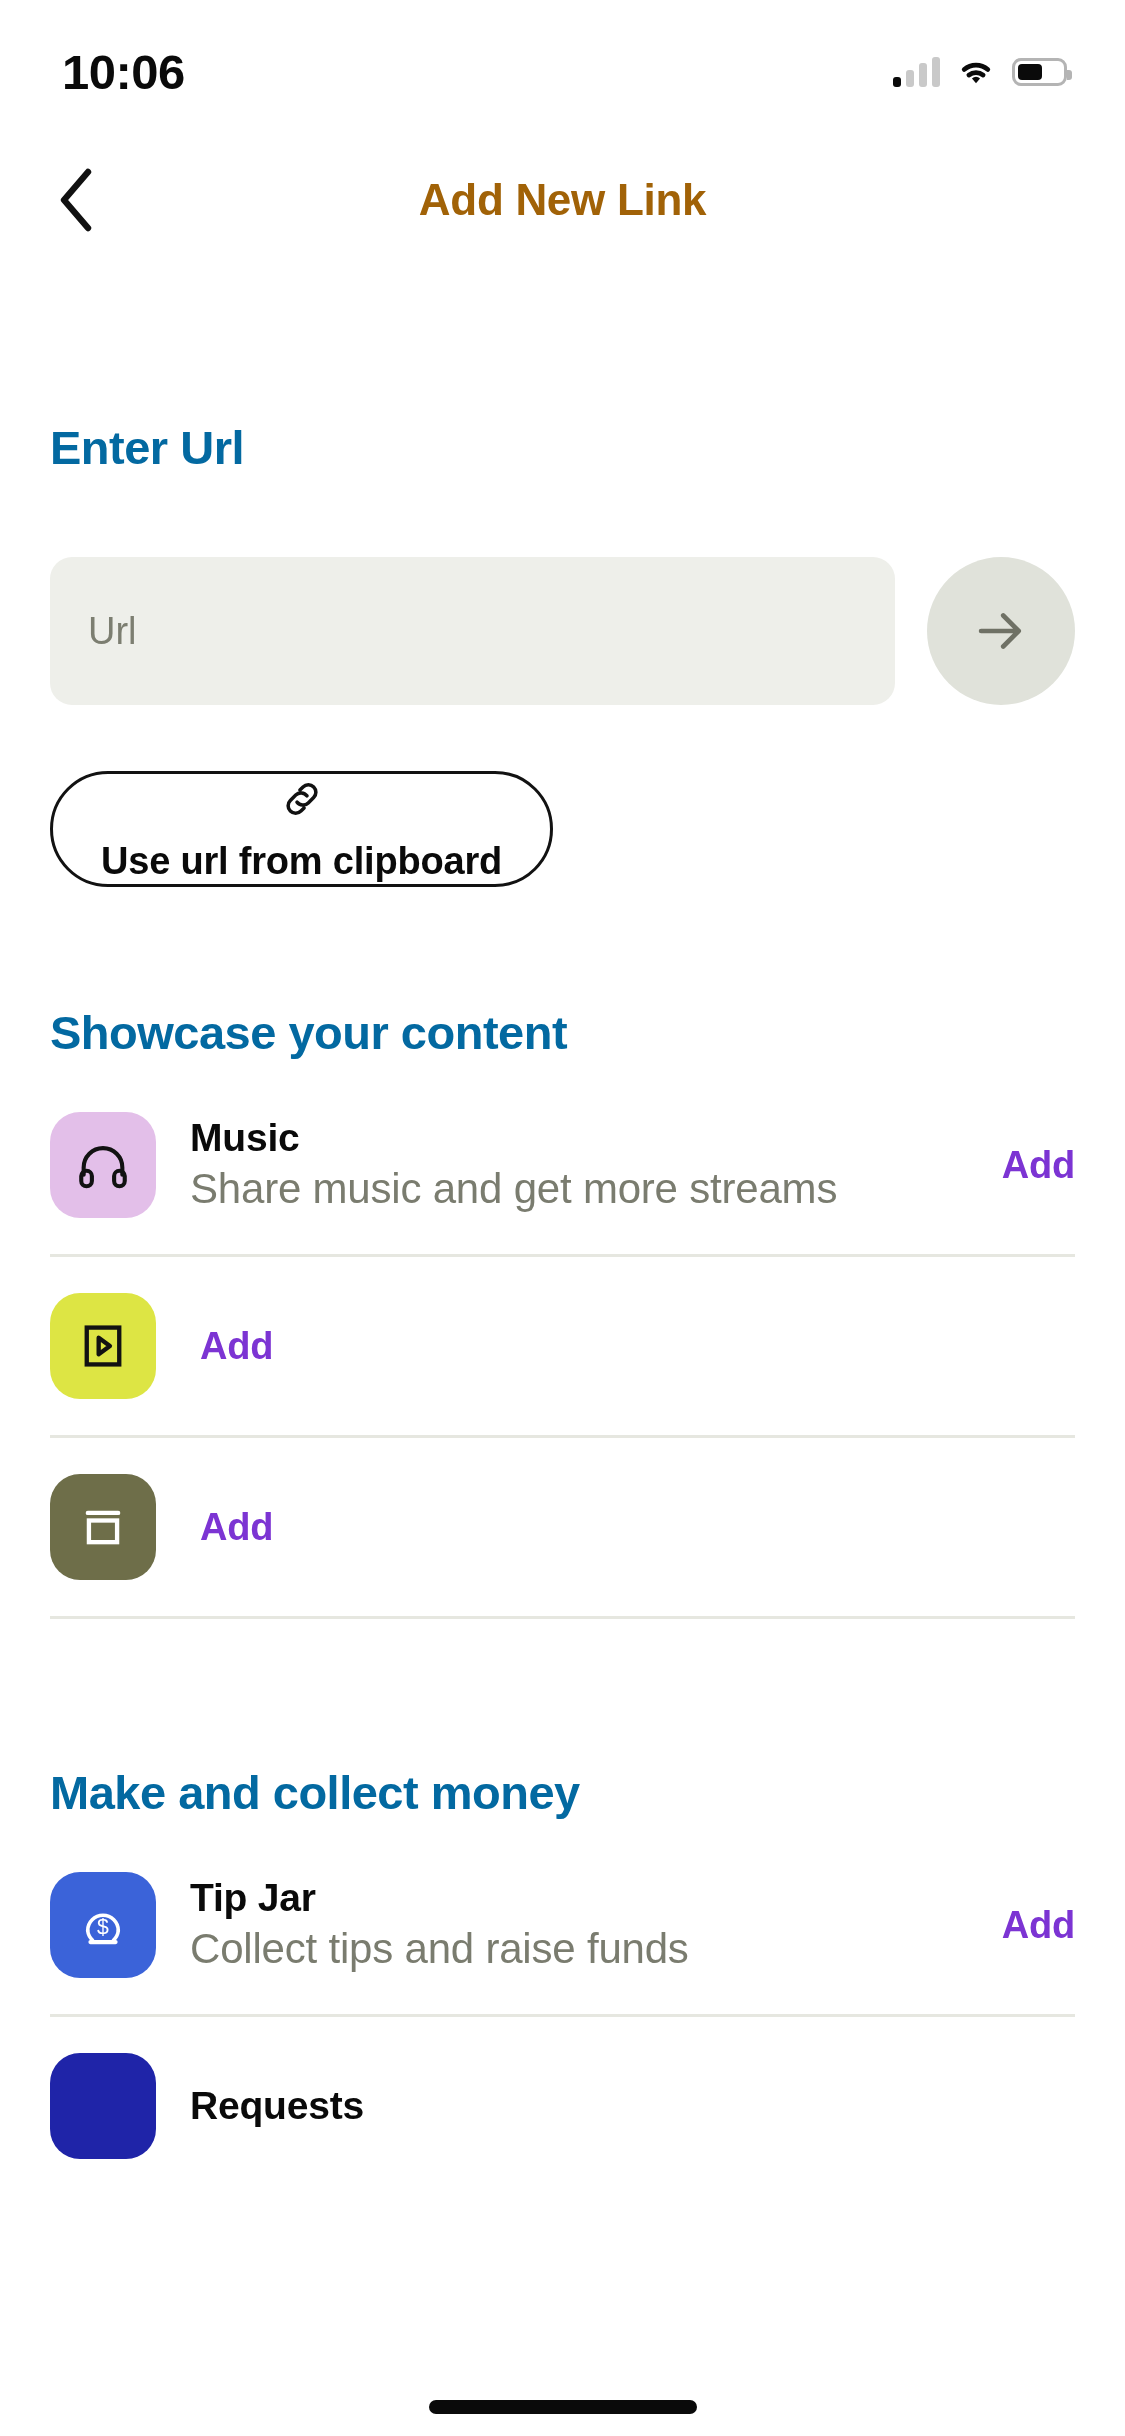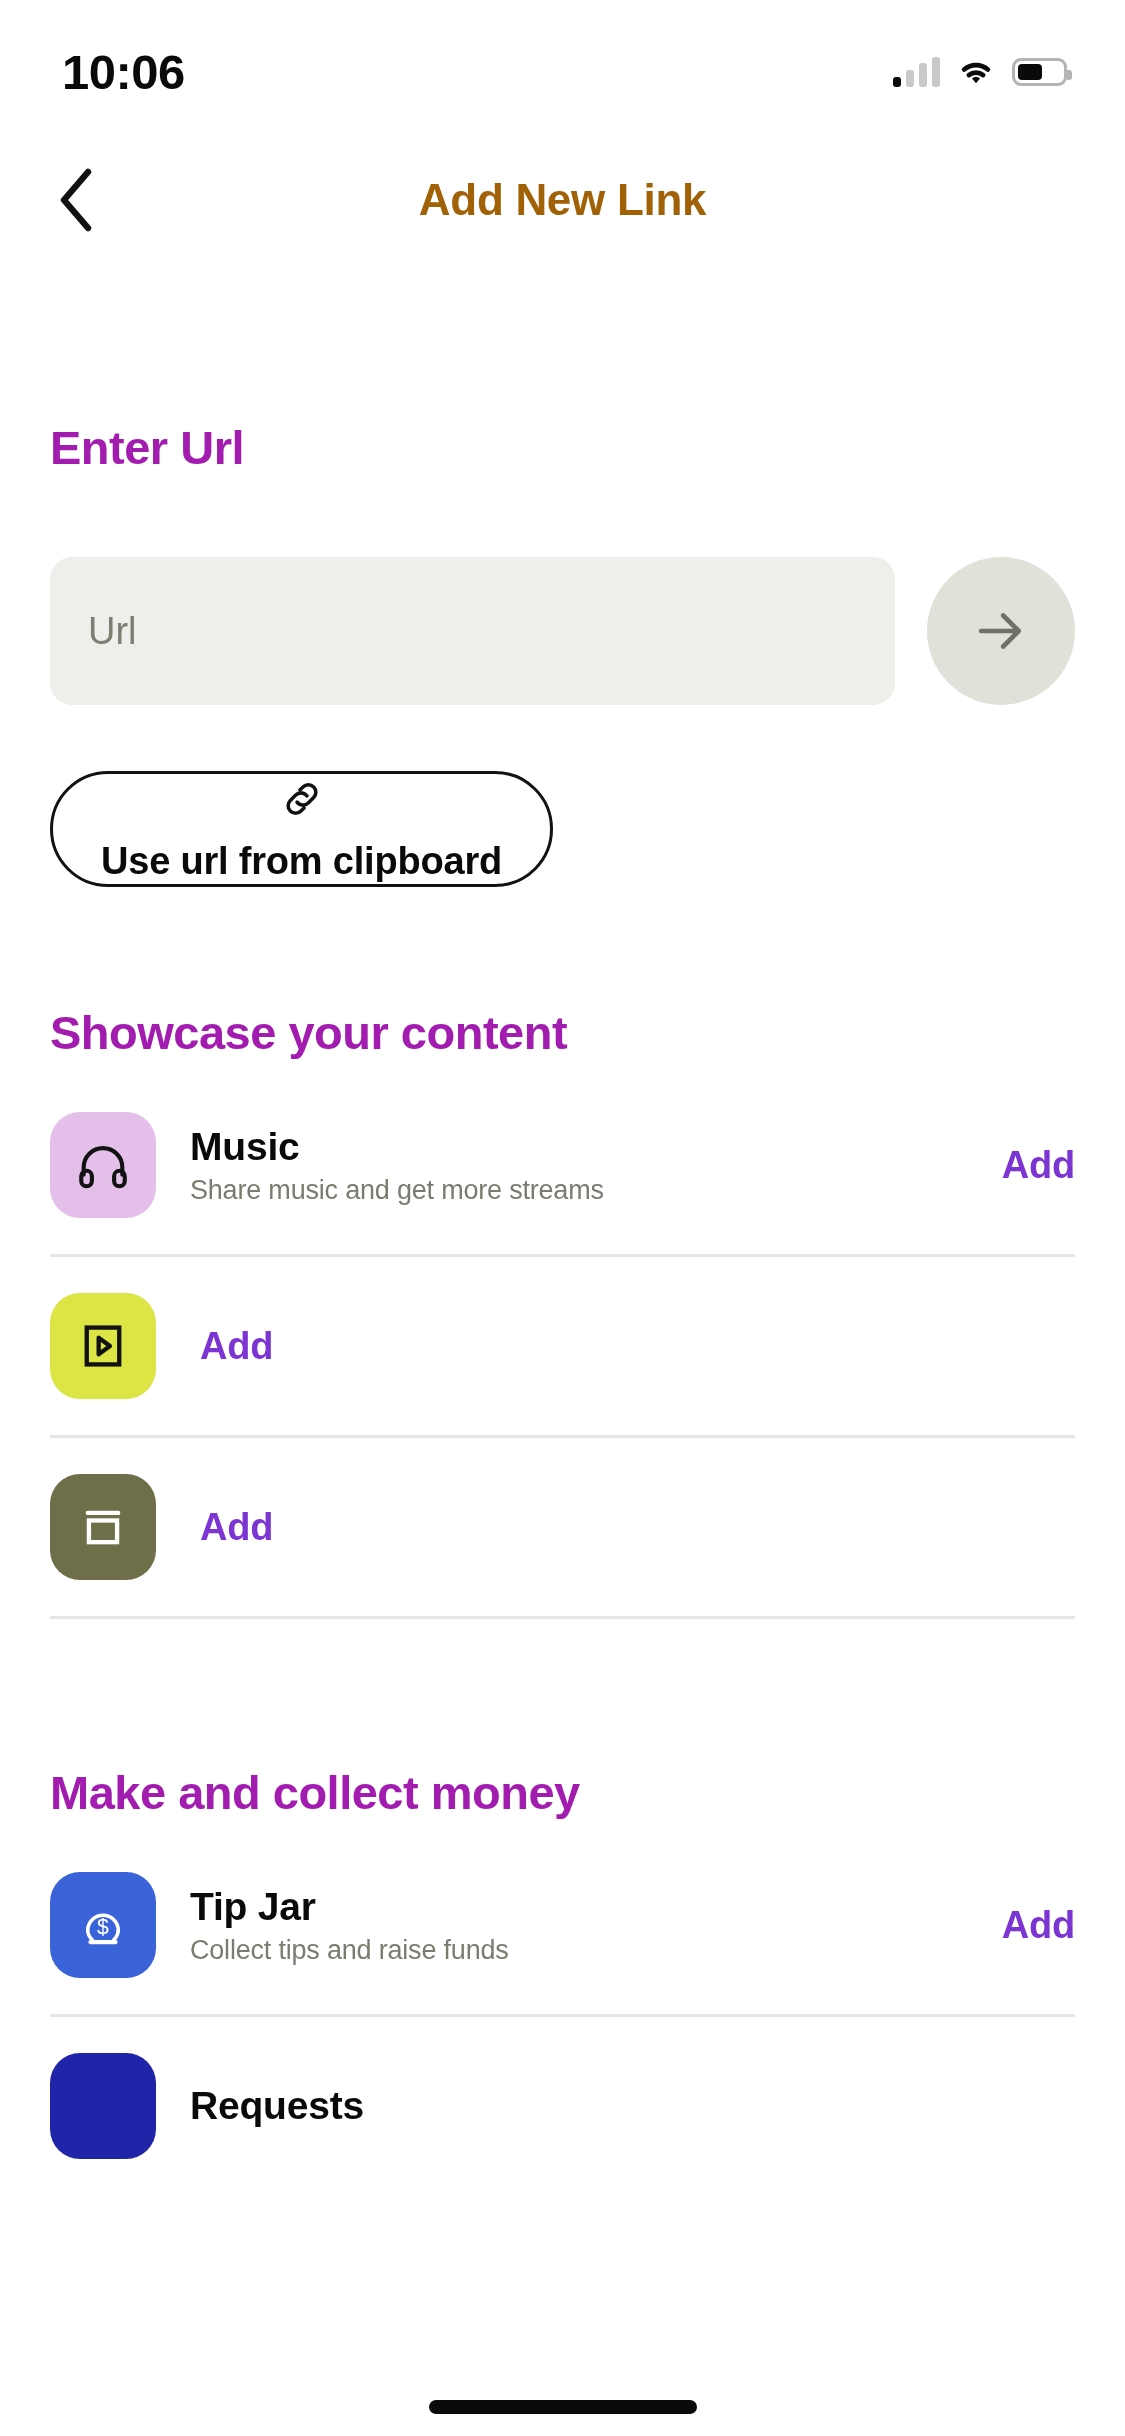--- a/index.html
+++ b/index.html
@@ -53,21 +53,21 @@
   .nav-title {
     width:100%; text-align:center;
     font-size:44px; font-weight:700; color:#a16207; letter-spacing:-0.3px;
   }
 
   
   .content { position:absolute; top:250px; left:0; width:1125px; }
   .pad { padding:0 50px; }
 
   .section-title {
-    font-size:47px; font-weight:700; color:#a21caf; letter-spacing:-0.5px;
+    font-size:47px; font-weight:700; color:#0369a1; letter-spacing:-0.5px;
   }
 
   
   .url-row { display:flex; align-items:center; gap:32px; margin-top:82px; }
   .url-input {
     flex:1; height:148px; background:#eeefea; border:none; border-radius:22px;
     padding:0 38px; font-size:38px; color:#6d6f64;
     font-family:"Liberation Sans", sans-serif;
   }
   .url-input::placeholder { color:#7c7e71; }
@@ -99,21 +99,21 @@
   .row.no-rule { border-bottom:none; }
   .row-icon {
     width:106px; height:106px; min-width:106px; border-radius:30px;
     display:flex; align-items:center; justify-content:center;
   }
   .row-text { flex:1; min-width:0; padding-right:20px; }
   .row-title {
     font-size:39px; font-weight:700; color:#0a0a0a; line-height:1.22; letter-spacing:-0.2px;
   }
   .row-desc {
-    font-size:27px; color:#7a7c6f; line-height:1.26; margin-top:2px; letter-spacing:-0.2px;
+    font-size:42px; color:#7a7c6f; line-height:1.26; margin-top:2px; letter-spacing:-0.2px;
   }
   .row-action {
     font-size:38px; font-weight:700; color:#7c34d3; letter-spacing:-0.2px;
     padding-left:10px; white-space:nowrap;
   }
 
   
   .home-indicator {
     position:absolute; bottom:22px; left:50%; transform:translateX(-50%);
     width:268px; height:14px; border-radius:10px; background:#0a0a0a;

